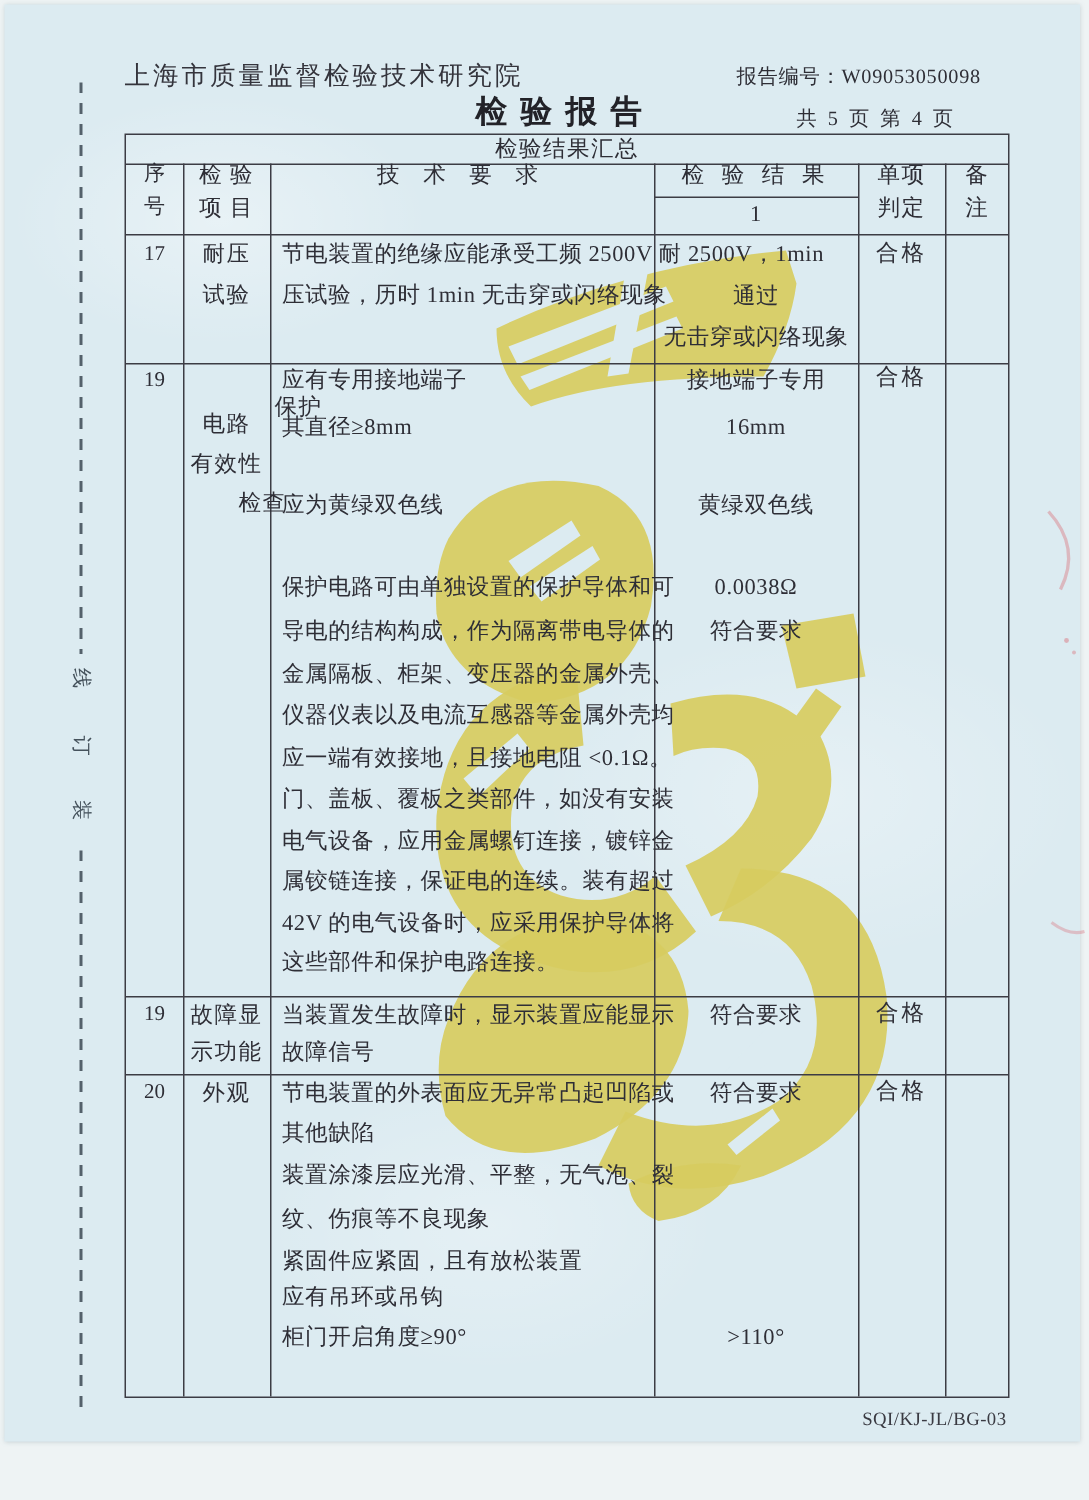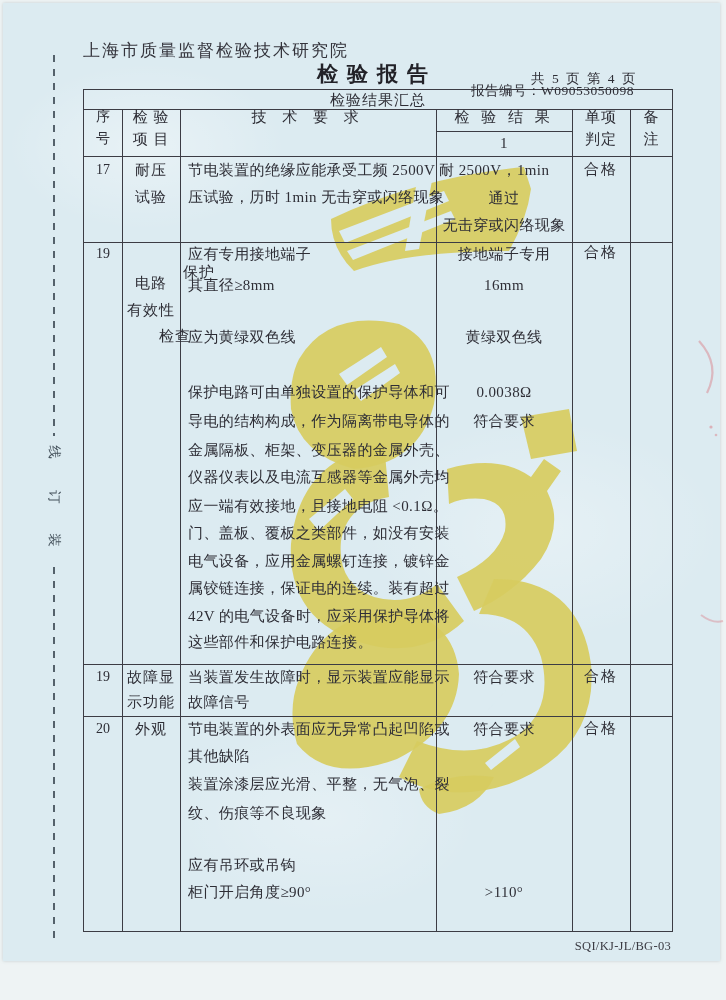--- a/index.html
+++ b/index.html
@@ -13,21 +13,21 @@
     background:#dcebf1;
     background-image:
       radial-gradient(ellipse 200px 120px at 20% 15%, rgba(255,255,255,.35), rgba(255,255,255,0) 70%),
       radial-gradient(ellipse 260px 160px at 75% 55%, rgba(255,255,255,.28), rgba(255,255,255,0) 70%),
       radial-gradient(ellipse 220px 140px at 45% 85%, rgba(255,255,255,.25), rgba(255,255,255,0) 70%);
     box-shadow:0 0 3px rgba(120,140,150,.35);
   }
   .wm{position:absolute;left:266px;top:156px;z-index:1;}
   .txt{position:absolute;white-space:nowrap;color:#2e2e36;z-index:3;}
   .org{left:80px;top:36px;font-size:17px;letter-spacing:2px;color:#34343c;}
-  .repno{left:468px;top:39px;font-size:13.5px;letter-spacing:.5px;margin-top:40px;}
+  .repno{left:488px;top:39px;font-size:13.5px;letter-spacing:.5px;}
   .title{left:80px;top:57px;width:588px;text-align:center;font-size:21px;font-weight:bold;letter-spacing:9px;color:#222228;}
   .pagin{left:528px;top:67px;font-size:13.5px;letter-spacing:2px;}
   .formcode{left:536px;top:936px;width:132px;text-align:right;font-size:12.5px;letter-spacing:.3px;color:#3a3a42;}
   
   .tbl{position:absolute;left:80px;top:86px;width:588px;height:841px;border:1.5px solid #3c3c44;z-index:2;}
   .vline{position:absolute;top:19px;bottom:0;width:0;border-left:1px solid #3c3c44;}
   .hline{position:absolute;left:0;width:588px;height:0;border-top:1px solid #3c3c44;}
   .hsub{position:absolute;left:352px;width:136px;height:0;border-top:1px solid #3c3c44;}
   .ln{position:absolute;height:22px;font-size:15px;color:#2e2e36;white-space:nowrap;z-index:3;line-height:20px;}
   .c-no{left:0;width:38px;text-align:center;font-size:14px;}
@@ -173,19 +173,20 @@
     <div class="ln c-req" style="top:602px;">故障信号</div>
     <div class="ln c-res" style="top:577px;">符合要求</div>
     <div class="ln c-ver" style="top:576px;">合格</div>
 
     <div class="ln c-no" style="top:629px;">20</div>
     <div class="ln c-item" style="top:629px;">外观</div>
     <div class="ln c-req" style="top:629px;">节电装置的外表面应无异常凸起凹陷或</div>
     <div class="ln c-req" style="top:656px;">其他缺陷</div>
     <div class="ln c-req" style="top:684px;">装置涂漆层应光滑、平整，无气泡、裂</div>
     <div class="ln c-req" style="top:713px;">纹、伤痕等不良现象</div>
+    <div class="ln c-req" style="top:741px;">紧固件应紧固，且有放松装置</div>
     <div class="ln c-req" style="top:765px;">应有吊环或吊钩</div>
     <div class="ln c-req" style="top:792px;">柜门开启角度≥90°</div>
     <div class="ln c-res" style="top:629px;">符合要求</div>
     <div class="ln c-res" style="top:792px;">&gt;110°</div>
     <div class="ln c-ver" style="top:628px;">合格</div>
   </div>
 </div>
 
 </body></html>

